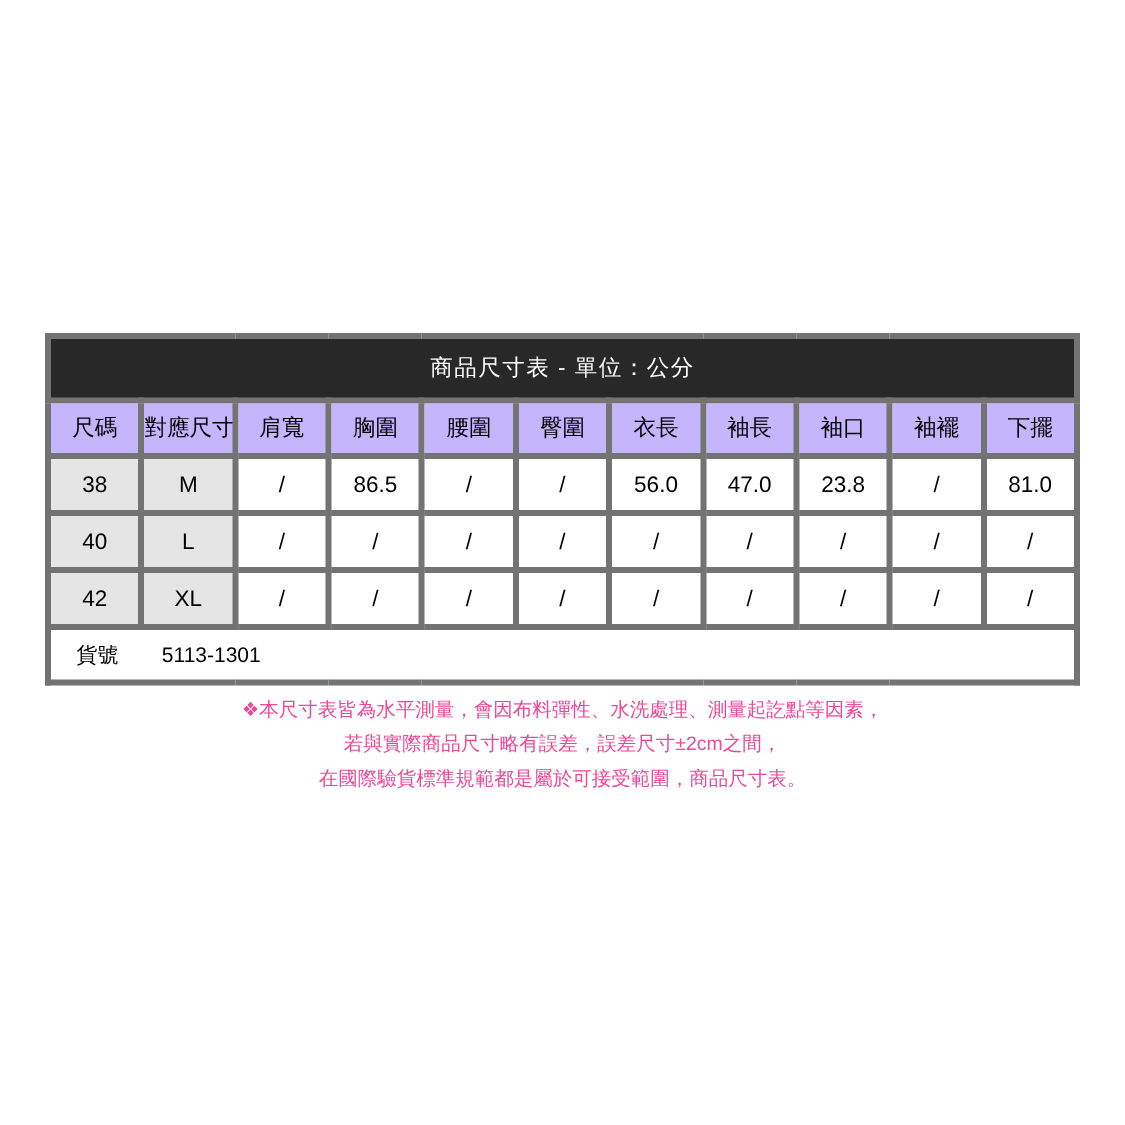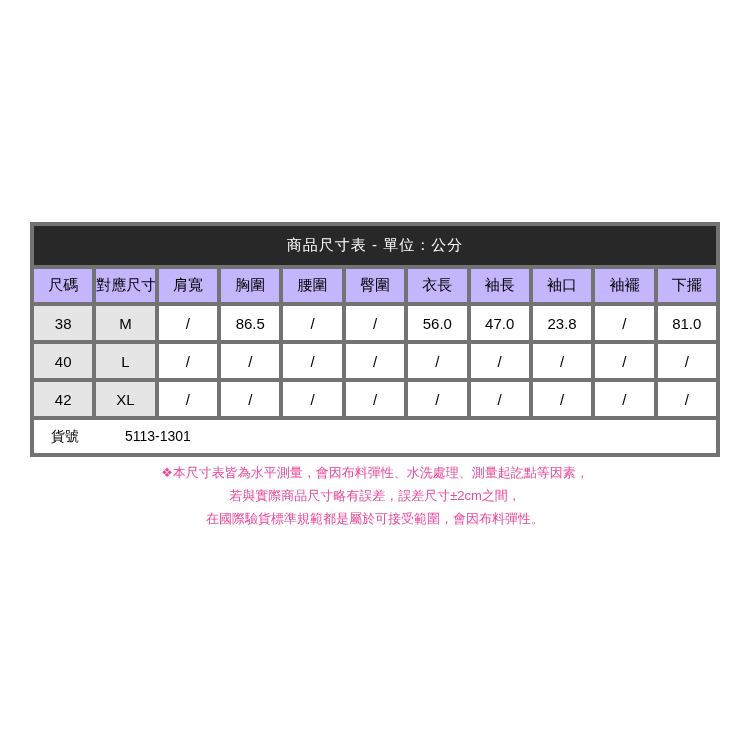--- a/index.html
+++ b/index.html
@@ -52,21 +52,21 @@
   .data-row td.gray {
     background: #e5e5e5;
   }
   .sku-row td {
     height: 37px;
     text-align: left;
     font-size: 14px;
     padding-left: 17px;
   }
   .sku-row .sku-label { display: inline-block; }
-  .sku-row .sku-value { display: inline-block; margin-left: 42px; }
+  .sku-row .sku-value { display: inline-block; margin-left: 25px; }
   .notes {
     position: absolute;
     left: 0;
     top: 461px;
     width: 750px;
     text-align: center;
     font-size: 13px;
     line-height: 23px;
     color: #ec4899;
   }
@@ -138,16 +138,16 @@
         <span class="sku-label">貨號</span>
         <span class="sku-value">5113-1301</span>
       </td>
     </tr>
   </tbody>
     </table>
 
   <div class="notes">
     <div>❖本尺寸表皆為水平測量，會因布料彈性、水洗處理、測量起訖點等因素，</div>
     <div>若與實際商品尺寸略有誤差，誤差尺寸±2cm之間，</div>
-    <div>在國際驗貨標準規範都是屬於可接受範圍，會因布料彈性。</div>
+    <div>在國際驗貨標準規範都是屬於可接受範圍，商品尺寸表。</div>
   </div>
 
 </div>
 
 </body></html>

